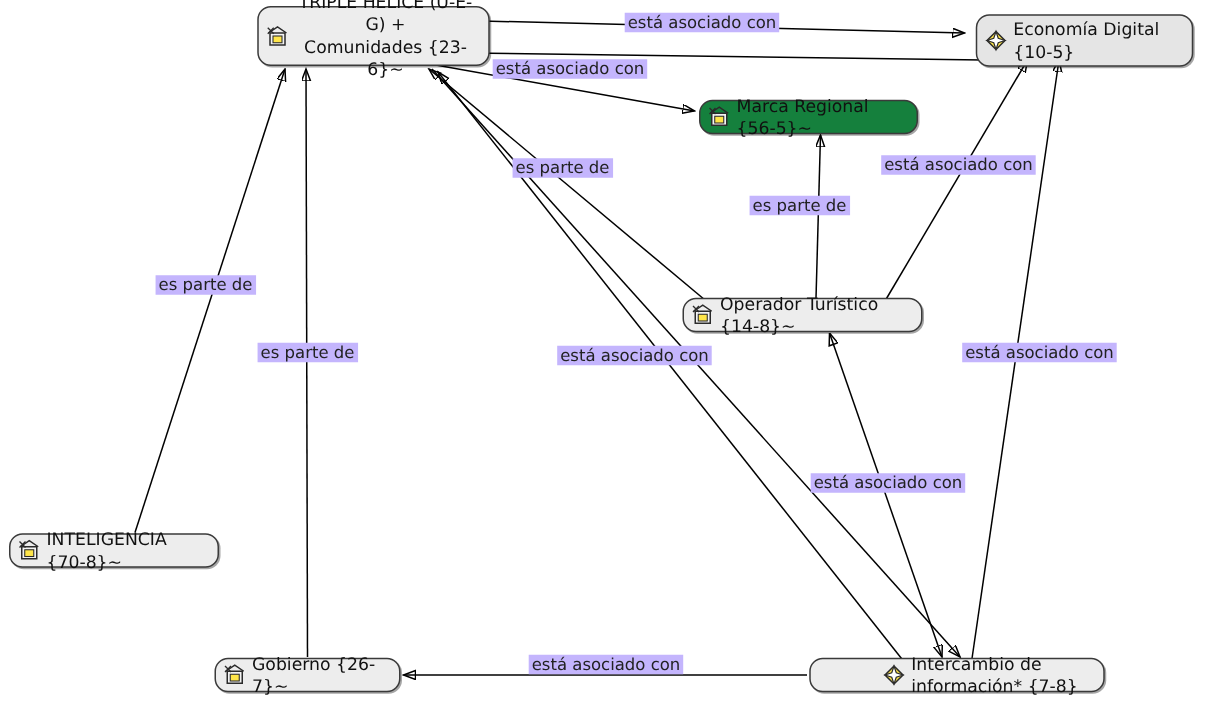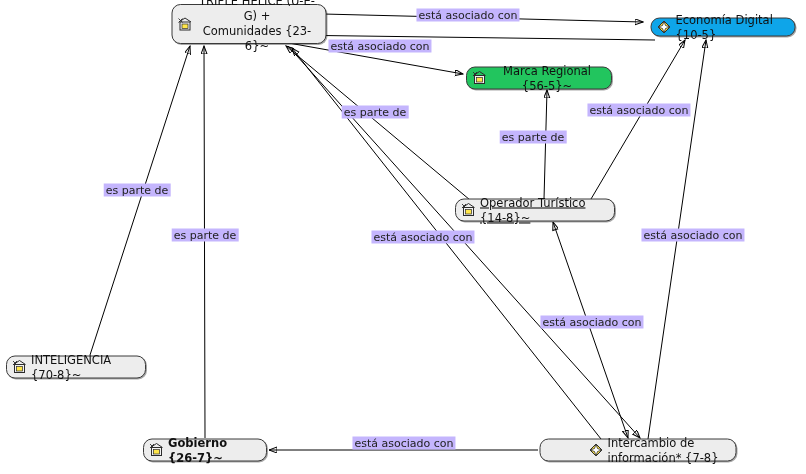--- a/index.html
+++ b/index.html
@@ -125,45 +125,45 @@
               <rect x="2.5" y="5" width="10" height="8" fill="#f3f3f3" stroke="#2b2b2b" stroke-width="1"></rect>
               <rect x="4.5" y="7" width="6" height="4.5" fill="#ffe64a" stroke="#2b2b2b" stroke-width="0.7"></rect>
               <path d="M1.5,5 L7.5,1 L13.5,5" fill="none" stroke="#2b2b2b" stroke-width="1"></path>
               <path d="M1,1.5 L5,5.5 M5,1.5 L1,5.5" stroke="#2b2b2b" stroke-width="0.9"></path>
             </svg>
           </span>
           <span class="node-label">TRIPLE HÉLICE (U-E-G) +
 Comunidades {23-6}~</span>
         </div>
       </div>
-      <div class="node" style="left: 723px; top: 27px; width: 145px; height: 19px; background: #0ea5e9; border-color: rgb(58, 58, 58); align-items: center;">
+      <div class="node" style="left: 723px; top: 27px; width: 145px; height: 35px; background: #e5e5e5; border-color: rgb(58, 58, 58); align-items: center;">
         <div class="node-inner">
           <span class="icon">
             <svg width="15" height="15" viewBox="0 0 15 15">
               <polygon points="7.5,1.5 13.5,7.5 7.5,13.5 1.5,7.5" fill="#ffe64a" stroke="#2b2b2b" stroke-width="1"></polygon>
               <path d="M7.5,1.5 L9,6 L13.5,7.5 L9,9 L7.5,13.5 L6,9 L1.5,7.5 L6,6 z" fill="#ffffff" stroke="#2b2b2b" stroke-width="0.8"></path>
             </svg>
           </span>
           <span class="node-label">Economía Digital {10-5}</span>
         </div>
       </div>
-      <div class="node" style="left: 539px; top: 78px; width: 146px; height: 23px; background: #22c55e; border-color: rgb(58, 58, 58); text-align: center;">
+      <div class="node" style="left: 539px; top: 78px; width: 146px; height: 23px; background: #15803d; border-color: rgb(58, 58, 58);">
         <div class="node-inner">
           <span class="icon">
             <svg width="15" height="15" viewBox="0 0 15 15">
               <rect x="2.5" y="5" width="10" height="8" fill="#f3f3f3" stroke="#2b2b2b" stroke-width="1"></rect>
               <rect x="4.5" y="7" width="6" height="4.5" fill="#ffe64a" stroke="#2b2b2b" stroke-width="0.7"></rect>
               <path d="M1.5,5 L7.5,1 L13.5,5" fill="none" stroke="#2b2b2b" stroke-width="1"></path>
               <path d="M1,1.5 L5,5.5 M5,1.5 L1,5.5" stroke="#2b2b2b" stroke-width="0.9"></path>
             </svg>
           </span>
           <span class="node-label">Marca Regional {56-5}~</span>
         </div>
       </div>
-      <div class="node" style="left: 535px; top: 210px; width: 160px; height: 23px; background: rgb(237, 237, 237); border-color: rgb(58, 58, 58); text-decoration: underline;">
+      <div class="node" style="left: 535px; top: 210px; width: 160px; height: 23px; background: rgb(237, 237, 237); border-color: rgb(58, 58, 58);">
         <div class="node-inner">
           <span class="icon">
             <svg width="15" height="15" viewBox="0 0 15 15">
               <rect x="2.5" y="5" width="10" height="8" fill="#f3f3f3" stroke="#2b2b2b" stroke-width="1"></rect>
               <rect x="4.5" y="7" width="6" height="4.5" fill="#ffe64a" stroke="#2b2b2b" stroke-width="0.7"></rect>
               <path d="M1.5,5 L7.5,1 L13.5,5" fill="none" stroke="#2b2b2b" stroke-width="1"></path>
               <path d="M1,1.5 L5,5.5 M5,1.5 L1,5.5" stroke="#2b2b2b" stroke-width="0.9"></path>
             </svg>
           </span>
           <span class="node-label">Operador Turístico {14-8}~</span>
@@ -175,21 +175,21 @@
             <svg width="15" height="15" viewBox="0 0 15 15">
               <rect x="2.5" y="5" width="10" height="8" fill="#f3f3f3" stroke="#2b2b2b" stroke-width="1"></rect>
               <rect x="4.5" y="7" width="6" height="4.5" fill="#ffe64a" stroke="#2b2b2b" stroke-width="0.7"></rect>
               <path d="M1.5,5 L7.5,1 L13.5,5" fill="none" stroke="#2b2b2b" stroke-width="1"></path>
               <path d="M1,1.5 L5,5.5 M5,1.5 L1,5.5" stroke="#2b2b2b" stroke-width="0.9"></path>
             </svg>
           </span>
           <span class="node-label">INTELIGENCIA {70-8}~</span>
         </div>
       </div>
-      <div class="node" style="left: 205px; top: 450px; width: 124px; height: 23px; background: rgb(237, 237, 237); border-color: rgb(58, 58, 58); font-weight: bold;">
+      <div class="node" style="left: 205px; top: 450px; width: 124px; height: 23px; background: rgb(237, 237, 237); border-color: rgb(58, 58, 58);">
         <div class="node-inner">
           <span class="icon">
             <svg width="15" height="15" viewBox="0 0 15 15">
               <rect x="2.5" y="5" width="10" height="8" fill="#f3f3f3" stroke="#2b2b2b" stroke-width="1"></rect>
               <rect x="4.5" y="7" width="6" height="4.5" fill="#ffe64a" stroke="#2b2b2b" stroke-width="0.7"></rect>
               <path d="M1.5,5 L7.5,1 L13.5,5" fill="none" stroke="#2b2b2b" stroke-width="1"></path>
               <path d="M1,1.5 L5,5.5 M5,1.5 L1,5.5" stroke="#2b2b2b" stroke-width="0.9"></path>
             </svg>
           </span>
           <span class="node-label">Gobierno {26-7}~</span>

